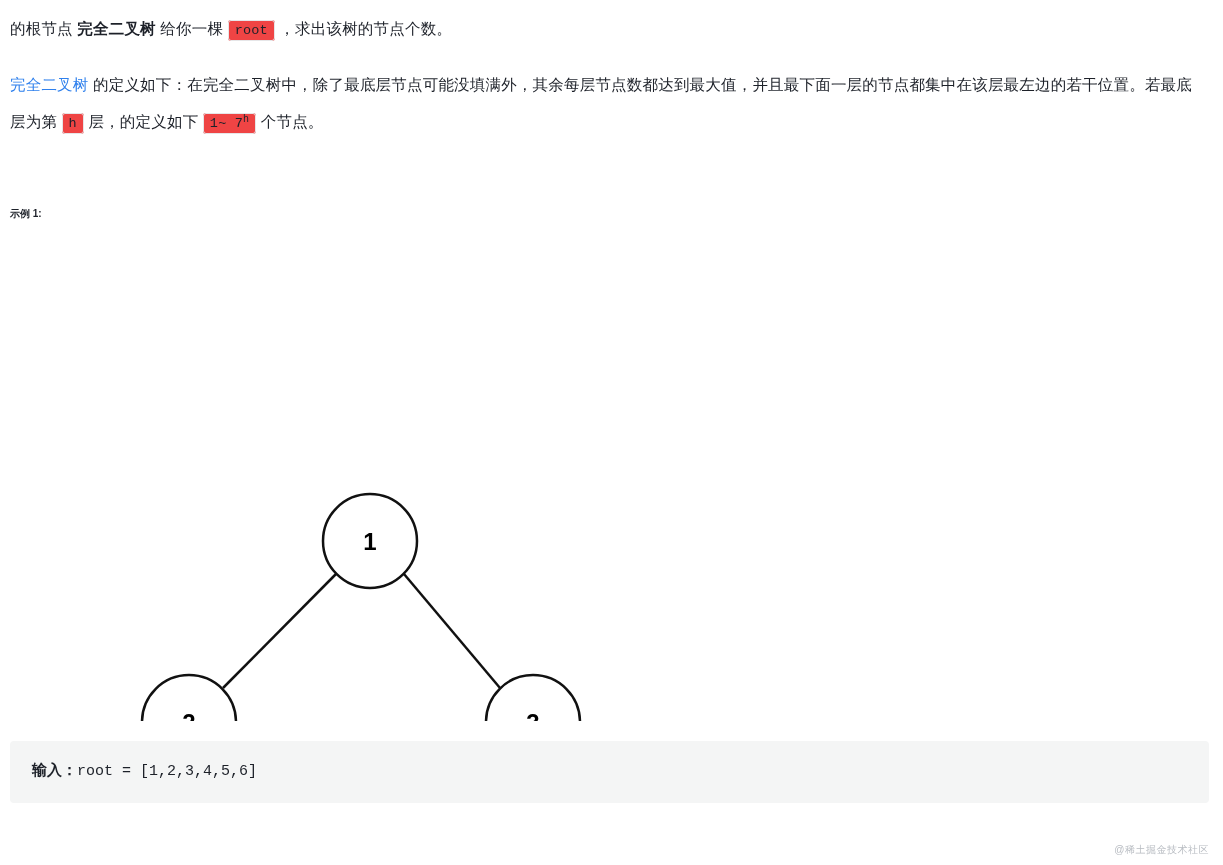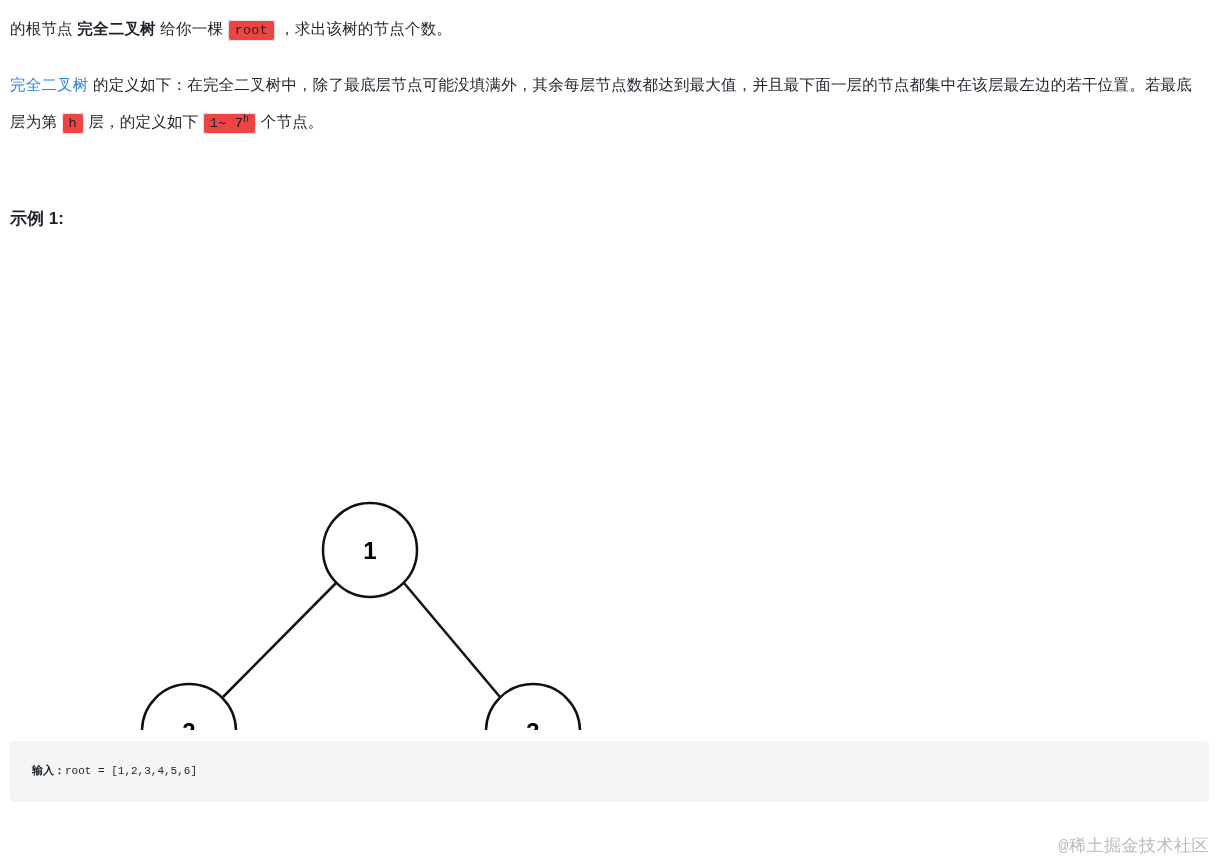--- a/index.html
+++ b/index.html
@@ -46,21 +46,21 @@
     padding: 2px 6px;
     color: #1d2129;
     white-space: nowrap;
   }
   code.inline sup {
     font-size: 10px;
     vertical-align: super;
   }
   .example-title {
     margin-top: 66px;
-    font-size: 17px;
+    font-size: 10px;
     font-weight: bold;
     color: #1d2129;
   }
   .figure {
     position: relative;
     width: 100%;
     height: 490px;
     margin-top: 10px;
   }
   .figure svg {
@@ -77,37 +77,36 @@
     left: 10px;
     right: 14px;
     top: 741px;
     background: #f4f5f5;
     border-radius: 4px;
     padding: 16px 18px 18px 22px;
     box-sizing: border-box;
   }
   .io-line {
     font-family: "Liberation Mono", monospace;
-    font-size: 11px;
+    font-size: 15px;
     line-height: 26px;
     color: #1d2129;
     white-space: pre;
   }
   .io-line .label {
     font-family: "Liberation Sans", sans-serif;
     font-weight: bold;
   }
   .watermark {
     position: absolute;
     right: 14px;
     bottom: 8px;
-    font-size: 17px;
+    font-size: 10px;
     color: #b8bcc2;
     letter-spacing: 0.5px;
-    font-family: Liberation Mono, monospace;
   }
 </style>
 </head>
 <body>
 
 <div class="page">
 
   <p class="para"><span>的根节点 </span><span class="bold">完全二叉树</span><span> 给你一棵 </span><code class="inline">root</code><span> ，求出该树的节点个数。</span></p>
 
   <p class="para second"><a class="link">完全二叉树</a><span> 的定义如下：在完全二叉树中，除了最底层节点可能没填满外，其余每层节点数都达到最大值，并且最下面一层的节点都集中在该层最左边的若干位置。若最底层为第 </span><code class="inline">h</code><span> 层，的定义如下 </span><code class="inline"><span>1~ 7</span><sup>h</sup></code><span> 个节点。</span></p>

